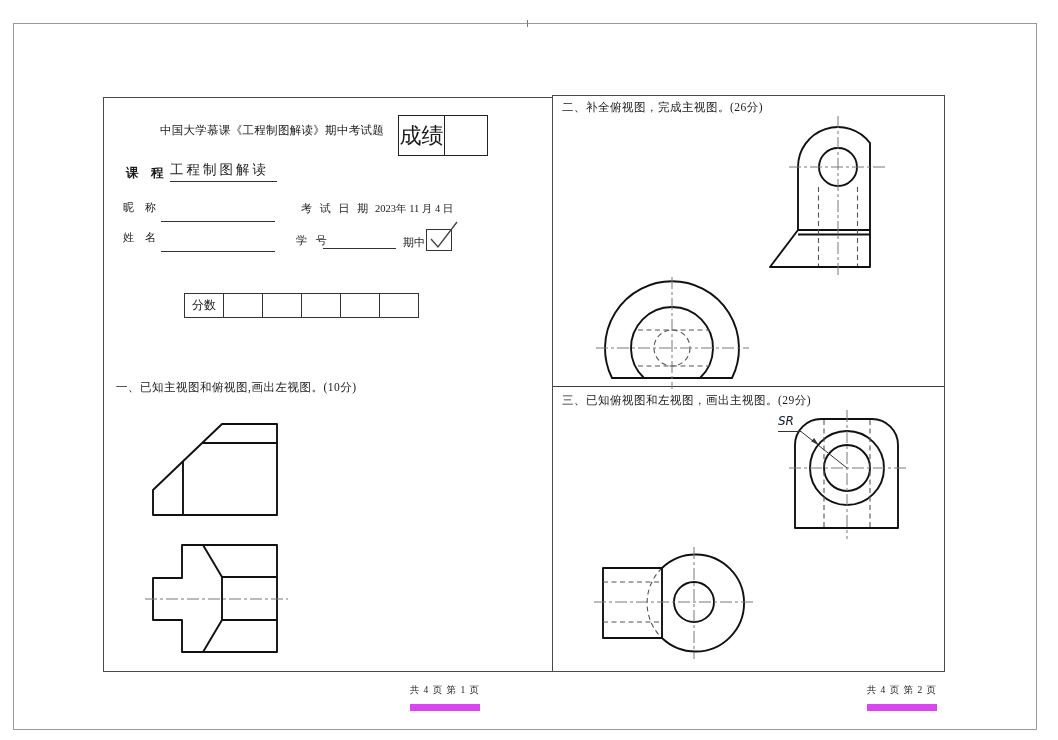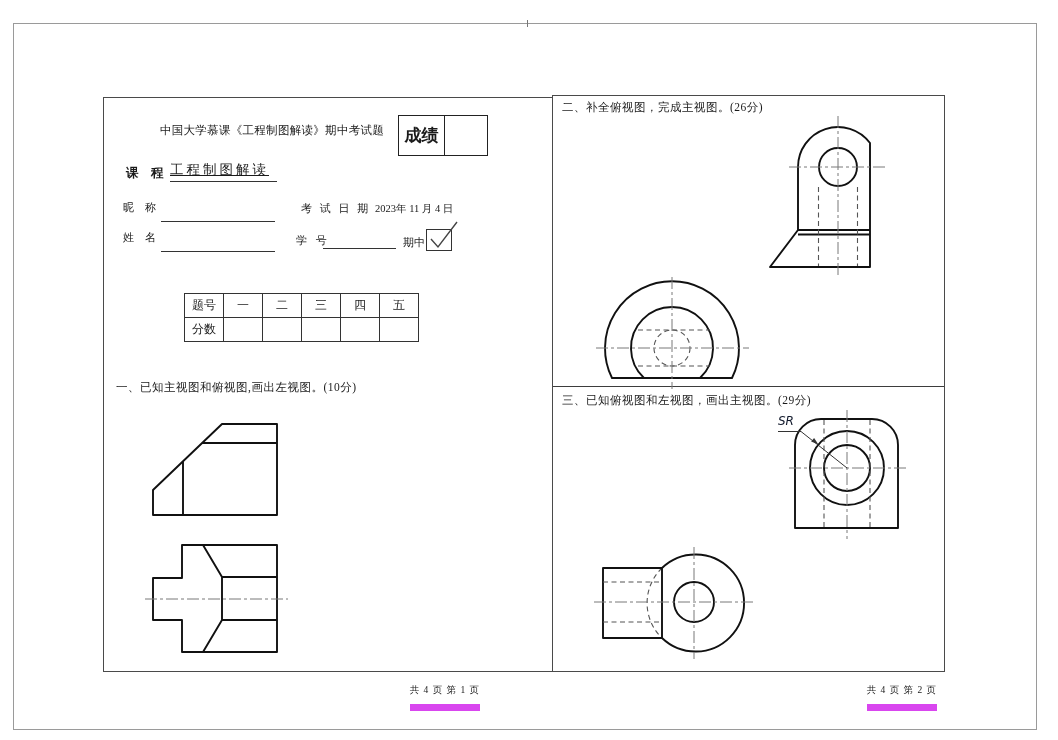--- a/index.html
+++ b/index.html
@@ -13,27 +13,27 @@
 
   .sheet { position:absolute; background:#fff; border:1.5px solid #4a4a4a; }
   .sheet1 { left:103px; top:97px;  width:460px; height:575px; }
   .sheet2 { left:552px; top:95px;  width:393px; height:577px; }
 
   .abs { position:absolute; }
   .title { left:45px; top:25px; width:246px; text-align:center; font-size:11.5px;
            letter-spacing:0.3px; white-space:pre; }
   .grade-box { left:294px; top:17px; width:90px; height:41px; border:1.5px solid #222; display:flex; }
   .grade-label-cell { width:46px; border-right:1.5px solid #222; display:flex;
-                      align-items:center; justify-content:center; font-size:17px; font-weight:700; }
+                      align-items:center; justify-content:center; font-size:22px; font-weight:400; }
   .grade-value-cell { flex:1; }
 
   .lbl { white-space:pre; font-size:11px; }
   .course-label { left:22px; top:67px; font-size:12.5px; font-weight:700; }
   .course-value { left:66px; top:63px; width:107px; font-size:13.5px; letter-spacing:3px;
-                  border-bottom:1.2px solid #333; padding-bottom:2px; white-space:pre;text-decoration:underline; }
+                  border-bottom:1.2px solid #333; padding-bottom:2px; white-space:pre; }
   .nickname-label { left:19px; top:102px; }
   .blank { border-bottom:1.2px solid #333; }
   .blank1 { left:57px; top:110px; width:114px; height:14px; }
   .date-label { left:197px; top:103px; letter-spacing:2.5px; }
   .date-value { left:271px; top:104px; font-size:10.5px; white-space:pre; }
   .name-label { left:19px; top:132px; }
   .blank2 { left:57px; top:140px; width:114px; height:14px; }
   .sid-label { left:192px; top:135px; letter-spacing:3px; }
   .blank3 { left:219px; top:137px; width:73px; height:14px; }
   .midterm-label { left:299px; top:137px; }
@@ -97,28 +97,20 @@
     <div class="abs lbl sid-label">学 号</div>
     <div class="abs blank blank3"></div>
     <div class="abs lbl midterm-label">期中</div>
     <div class="abs checkbox"></div>
     <svg class="abs check-svg" viewBox="0 0 36 36">
       <polyline points="7,22 14,30 33,5" fill="none" stroke="#444" stroke-width="1.4"></polyline>
     </svg>
 
     <table class="score-table">
       <tbody>
-          <tr>
-        <td>题号</td>
-        <td>一</td>
-        <td>二</td>
-        <td>三</td>
-        <td>四</td>
-        <td>五</td>
-      </tr>
       <tr>
         <td>分数</td>
         <td></td>
         <td></td>
         <td></td>
         <td></td>
         <td></td>
       </tr>
     </tbody>
       </table>

